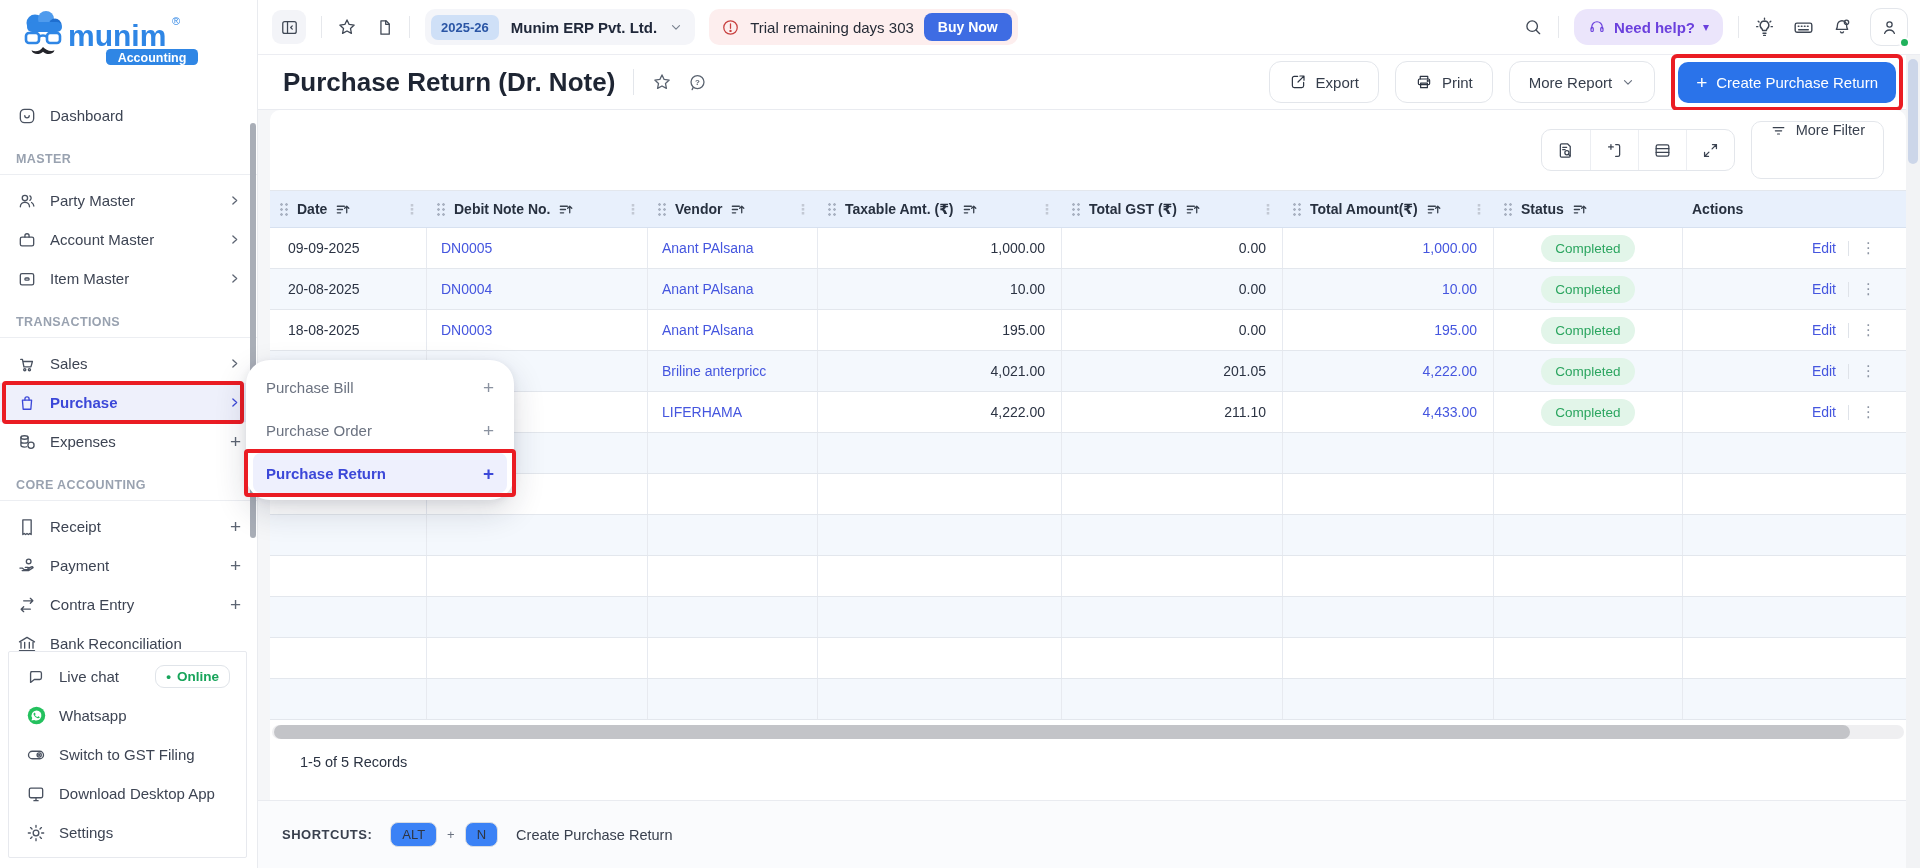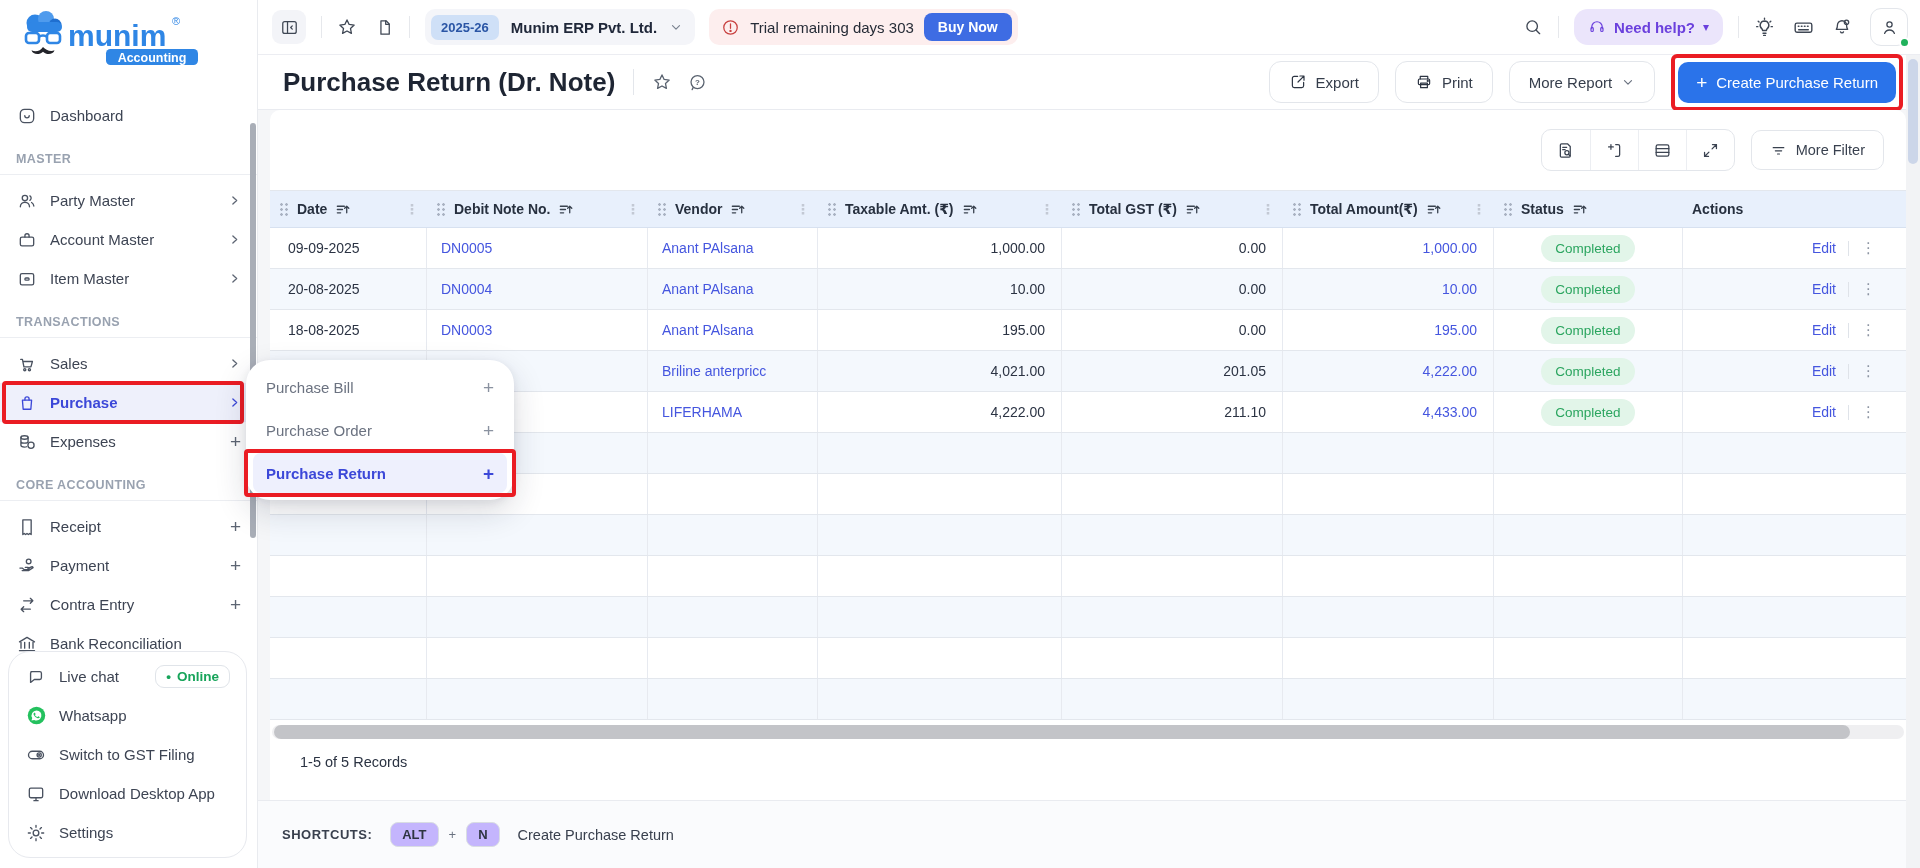--- a/index.html
+++ b/index.html
@@ -14,21 +14,21 @@
   .sitem{display:flex;align-items:center;height:39px;padding:0 16px;gap:12px;font-size:15px;color:#3d4453;cursor:pointer;position:relative}
   .sitem .sic{width:22px;height:22px;display:flex;align-items:center;justify-content:center;color:#4a5260}
   .sitem .schev{margin-left:auto;color:#5d6573;display:flex}
   .sitem .splus{margin-left:auto;color:#5d6573;font-size:19px;line-height:1}
   .sitem.active{background:#eef0fb;color:#3c48d8;font-weight:600}
   .sitem.active .sic,.sitem.active .schev{color:#3c48d8}
   .sitem.active::after{content:"";position:absolute;inset:-2px 13px -2px 2px;border:4px solid #ea1c23;border-radius:4px;pointer-events:none}
   .ssec{padding:17px 16px 8px;font-size:12.5px;font-weight:700;color:#99a2b0;letter-spacing:.4px}
   .sdiv{height:1px;background:#eceef2;margin-bottom:6px}
   .side-thumb{position:absolute;right:1px;top:123px;width:6px;height:415px;background:#a9aeb7;border-radius:3px}
-  .side-footer{position:absolute;left:8px;right:10px;bottom:10px;border:1px solid #e7e9ee;border-radius:22px;padding:5px 2px;background:#fff}
+  .side-footer{position:absolute;left:8px;right:10px;bottom:10px;border:1px solid #e7e9ee;border-radius:2px;padding:5px 2px;background:#fff}
   .fitem{display:flex;align-items:center;height:39px;padding:0 14px;gap:12px;font-size:15px;color:#3d4453;cursor:pointer}
   .fitem .sic{width:22px;height:22px;display:flex;align-items:center;justify-content:center;color:#4a5260}
   .online{margin-left:auto;border:1px solid #e0e4e9;border-radius:9px;padding:3px 10px;font-size:13.5px;color:#17a45a;font-weight:600;display:flex;gap:6px;align-items:center}
 
   
   .main{position:absolute;left:258px;right:0;top:0;bottom:0}
   .topbar{position:absolute;top:0;left:0;right:0;height:55px;background:#fff;border-bottom:1px solid #ecedf2;display:flex;align-items:center;padding:0 12px 0 14px}
   .togglebtn{width:34px;height:34px;border-radius:9px;background:#f3f4f8;display:flex;align-items:center;justify-content:center;color:#3f4754;cursor:pointer}
   .vdiv{width:1px;height:22px;background:#e6e8ec;margin:0 15px}
   .tico{color:#3f4754;display:flex;align-items:center;justify-content:center;cursor:pointer}
@@ -57,21 +57,21 @@
   .create{height:41px;border-radius:10px;background:#2a73ea;color:#fff;display:flex;align-items:center;gap:9px;padding:0 18px;font-size:15px;position:relative;cursor:pointer;margin-left:7px}
   .create .plus{font-size:19px;font-weight:400;line-height:1}
   .create::after{content:"";position:absolute;inset:-8px -7px;border:4px solid #ea1c23;border-radius:6px;pointer-events:none}
 
   .content{position:absolute;top:110px;left:0;right:0;bottom:0;background:#f5f6f8}
   .card{position:absolute;left:12px;right:14px;top:0;height:690px;background:#fff;border-radius:10px 10px 0 0;overflow:hidden}
   .toolbar{height:80px;display:flex;align-items:center;justify-content:flex-end;padding-right:22px;gap:16px}
   .icogrp{display:flex;border:1px solid #e3e6eb;border-radius:10px;overflow:hidden;background:#fff}
   .icbtn{width:48px;height:40px;display:flex;align-items:center;justify-content:center;color:#3c4452;border-left:1px solid #eceef2;cursor:pointer}
   .icbtn:first-child{border-left:0}
-  .btn-filter{height:40px;border:1px solid #e3e6eb;border-radius:10px;background:#fff;display:flex;align-items:center;gap:9px;padding:0 18px;font-size:14.5px;color:#39414f;cursor:pointer}
+  .btn-filter{height:58px;border:1px solid #e3e6eb;border-radius:10px;background:#fff;display:flex;gap:9px;padding:0 18px;font-size:14.5px;color:#39414f;cursor:pointer}
 
   .grid{display:grid;grid-template-columns:157px 221px 170px 244px 221px 211px 189px minmax(0,1fr)}
   .thead{height:38px;background:#e8f0fc;border-top:1px solid #e3e7ed;border-bottom:1px solid #d7e1f0}
   .th{display:flex;align-items:center;gap:8px;padding:0 8px 0 9px;font-size:14px;font-weight:600;color:#27303f}
   .drag{width:10px;height:15px;flex:none;background-image:radial-gradient(circle,#a9b2c2 1.2px,transparent 1.5px);background-size:5px 5px;cursor:grab}
   .sorti{display:flex;color:#39424f;cursor:pointer}
   .colmenu{margin-left:auto;color:#c3c9d4;font-size:14px;cursor:pointer;font-family:"DejaVu Sans",sans-serif}
   .trow{height:41px;border-bottom:1px solid #e3e7ed;cursor:pointer}
   .trow:nth-child(even){background:#f4f8fd}
   .td{display:flex;align-items:center;font-size:14px;color:#2b3343;border-right:1px solid #e7eaf0;overflow:hidden}
@@ -84,21 +84,21 @@
   .pill{background:#e2f5e9;color:#2ba55f;font-size:13.5px;padding:6px 14px;border-radius:15px}
   .td-actions{justify-content:flex-end;padding-right:30px;gap:12px}
   .rowsep{width:1px;height:15px;background:#dfe3e9}
   .rowmenu{color:#8d95a3;font-size:15px;font-family:"DejaVu Sans",sans-serif;cursor:pointer}
   .hscroll{margin:5px 2px 0;height:14px;border-radius:7px;background:#efeff1;position:relative}
   .hthumb{position:absolute;left:2px;top:0;height:14px;width:1576px;border-radius:7px;background:#c3c4c8;cursor:grab}
   .records{padding:15px 0 0 30px;font-size:14.5px;color:#2b3342}
 
   .shortcutbar{position:absolute;left:0;right:14px;top:690px;bottom:0;background:#fafbfd;border-top:1px solid #e9ebf0;display:flex;align-items:center;padding-left:24px;gap:10px}
   .sclabel{font-size:13px;font-weight:700;color:#39404e;letter-spacing:.5px;margin-right:8px}
-  .keycap{background:#c4b5fd;border:1px solid #d9dde3;border-radius:8px;padding:4px 11px;font-size:13px;font-weight:700;color:#2e3542}
+  .keycap{background:#3b82f6;border:1px solid #d9dde3;border-radius:8px;padding:4px 11px;font-size:13px;font-weight:400;color:#2e3542}
   .kplus{font-size:13px;color:#6a7280}
   .scaction{font-size:14.5px;color:#39404e;margin-left:8px}
 
   .vscroll{position:absolute;right:0;top:55px;bottom:0;width:14px;background:#f2f3f5}
   .vthumb{position:absolute;top:4px;left:2px;width:10px;height:105px;border-radius:5px;background:#ccd6e9;cursor:grab}
 
   
   .popup{position:absolute;left:246px;top:360px;width:268px;background:#fff;border-radius:24px;box-shadow:0 12px 32px rgba(23,31,54,.16),0 2px 8px rgba(23,31,54,.08);padding:7px;z-index:30}
   .pitem{height:40px;display:flex;align-items:center;padding:0 13px;font-size:15px;color:#6b7280;border-radius:8px;margin-bottom:3px;cursor:pointer;position:relative}
   .pitem:last-child{margin-bottom:0}

